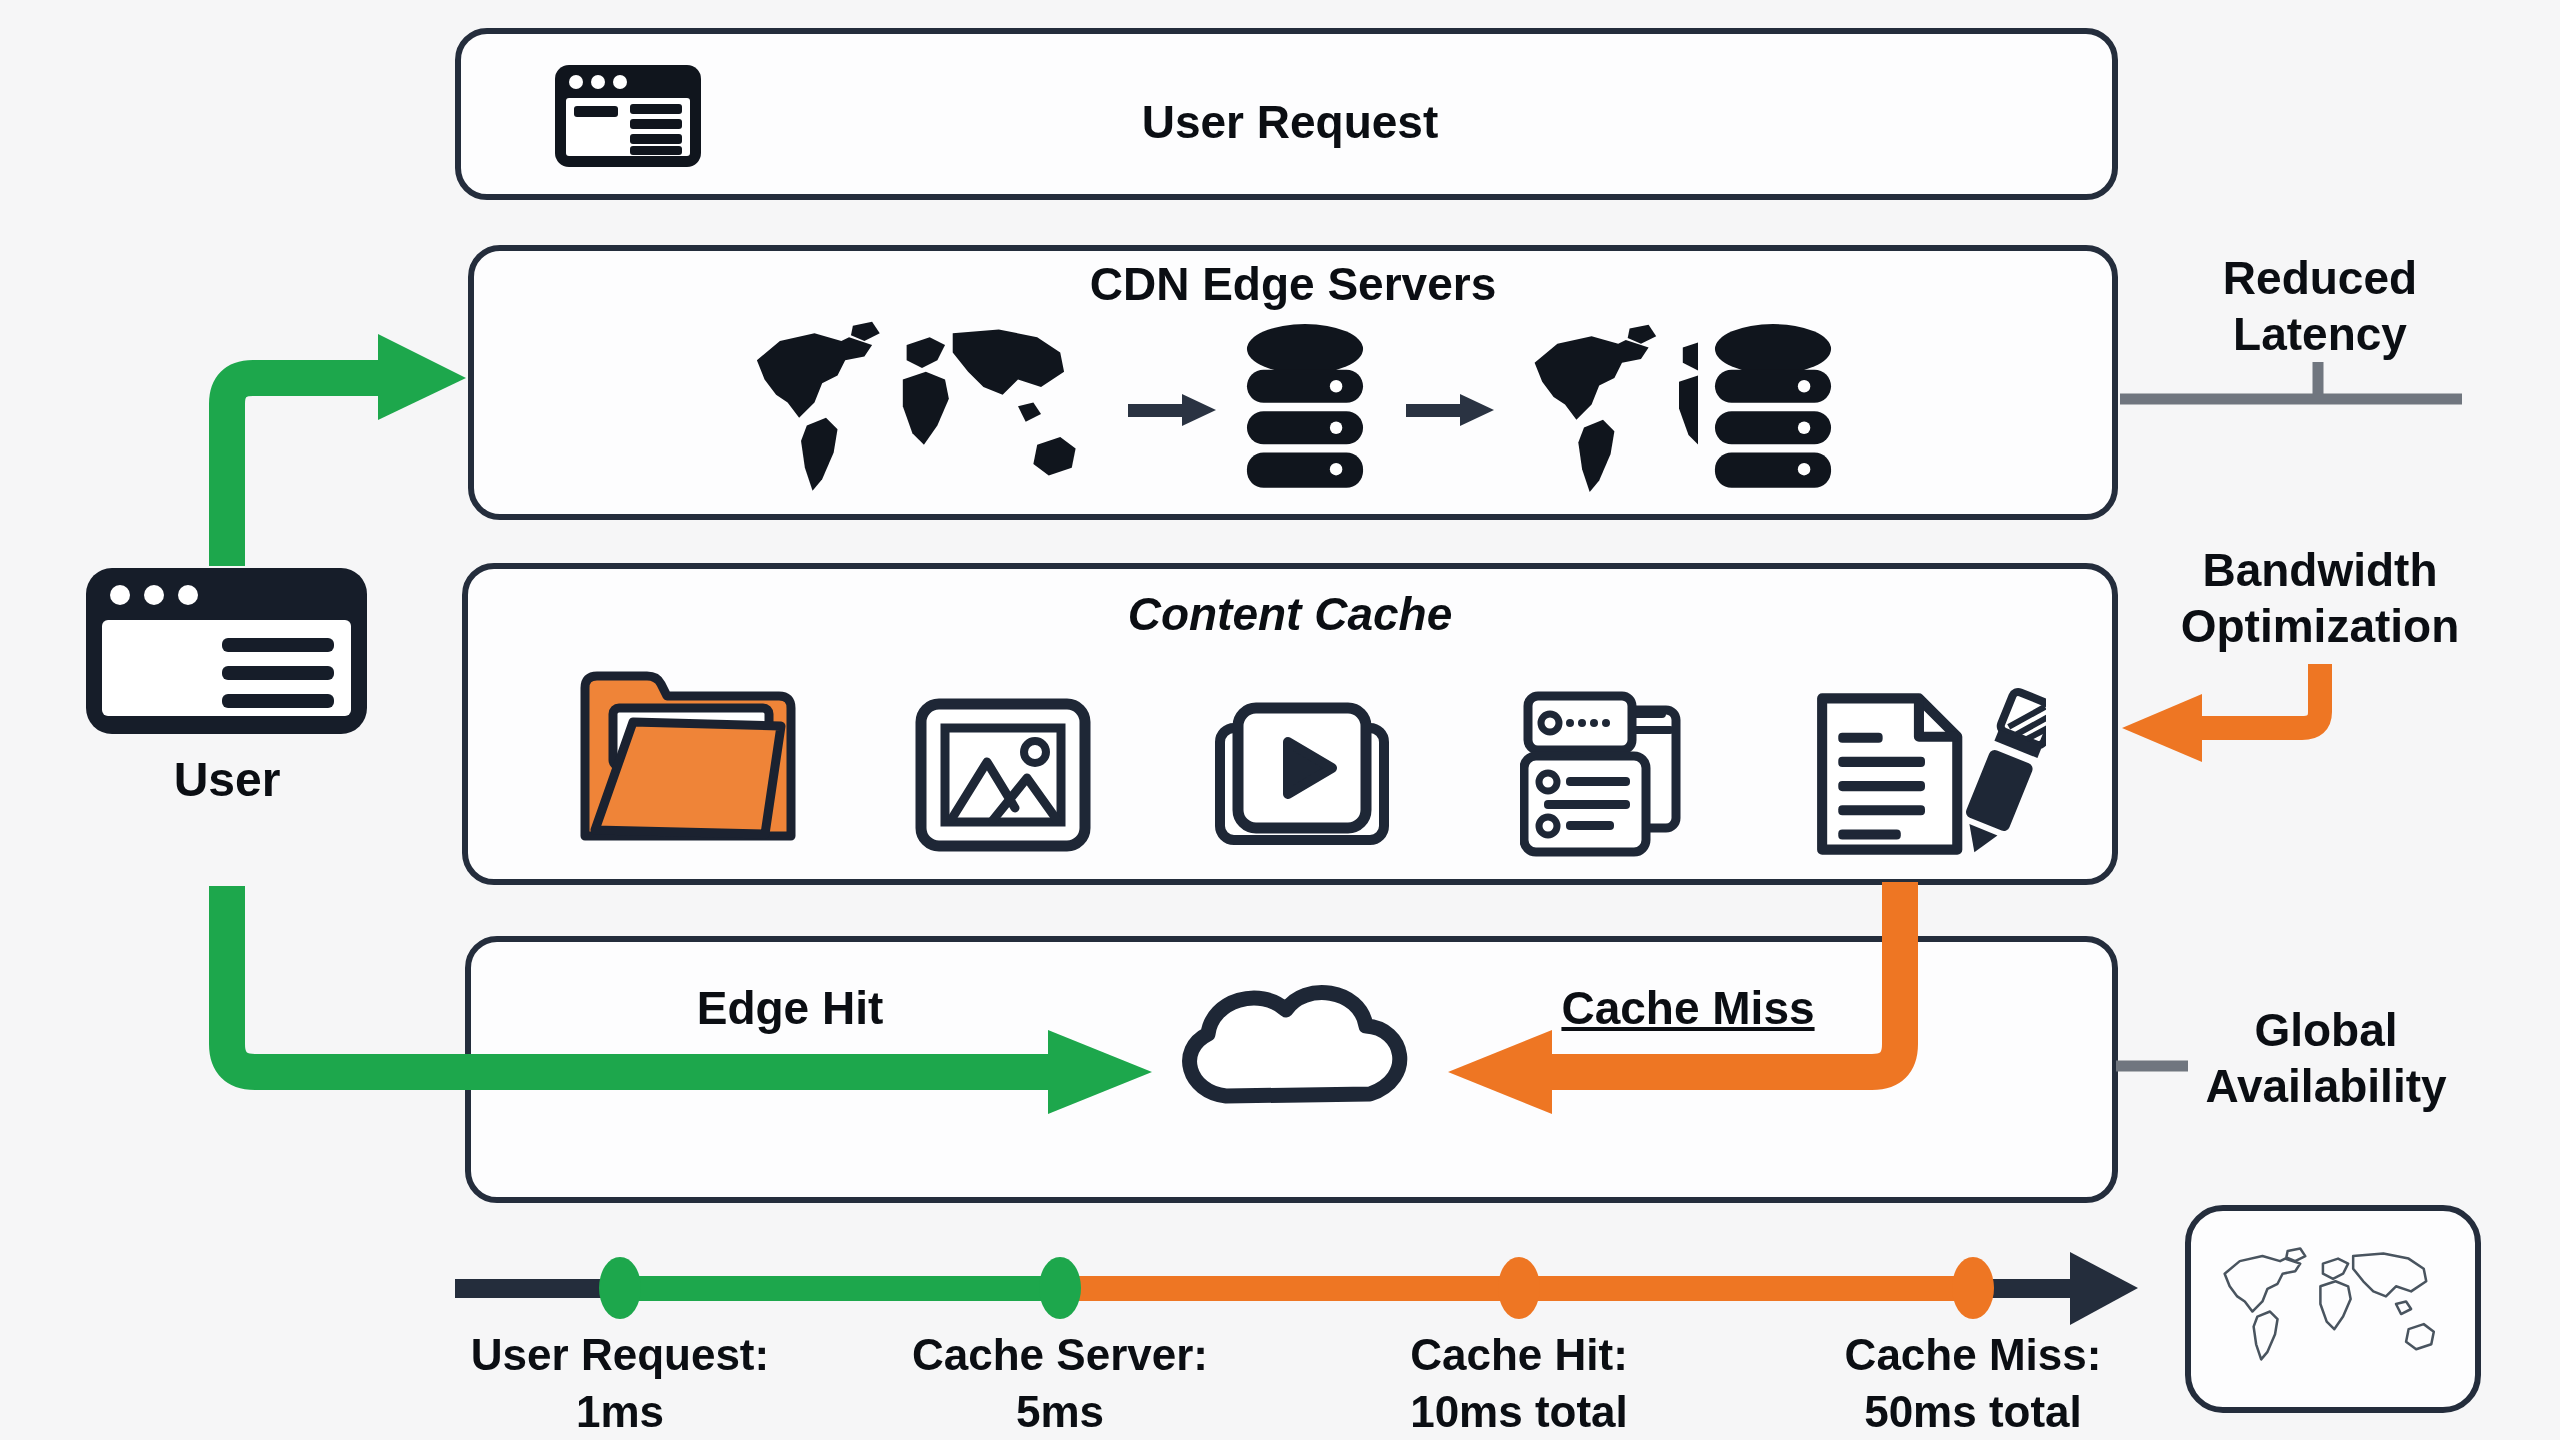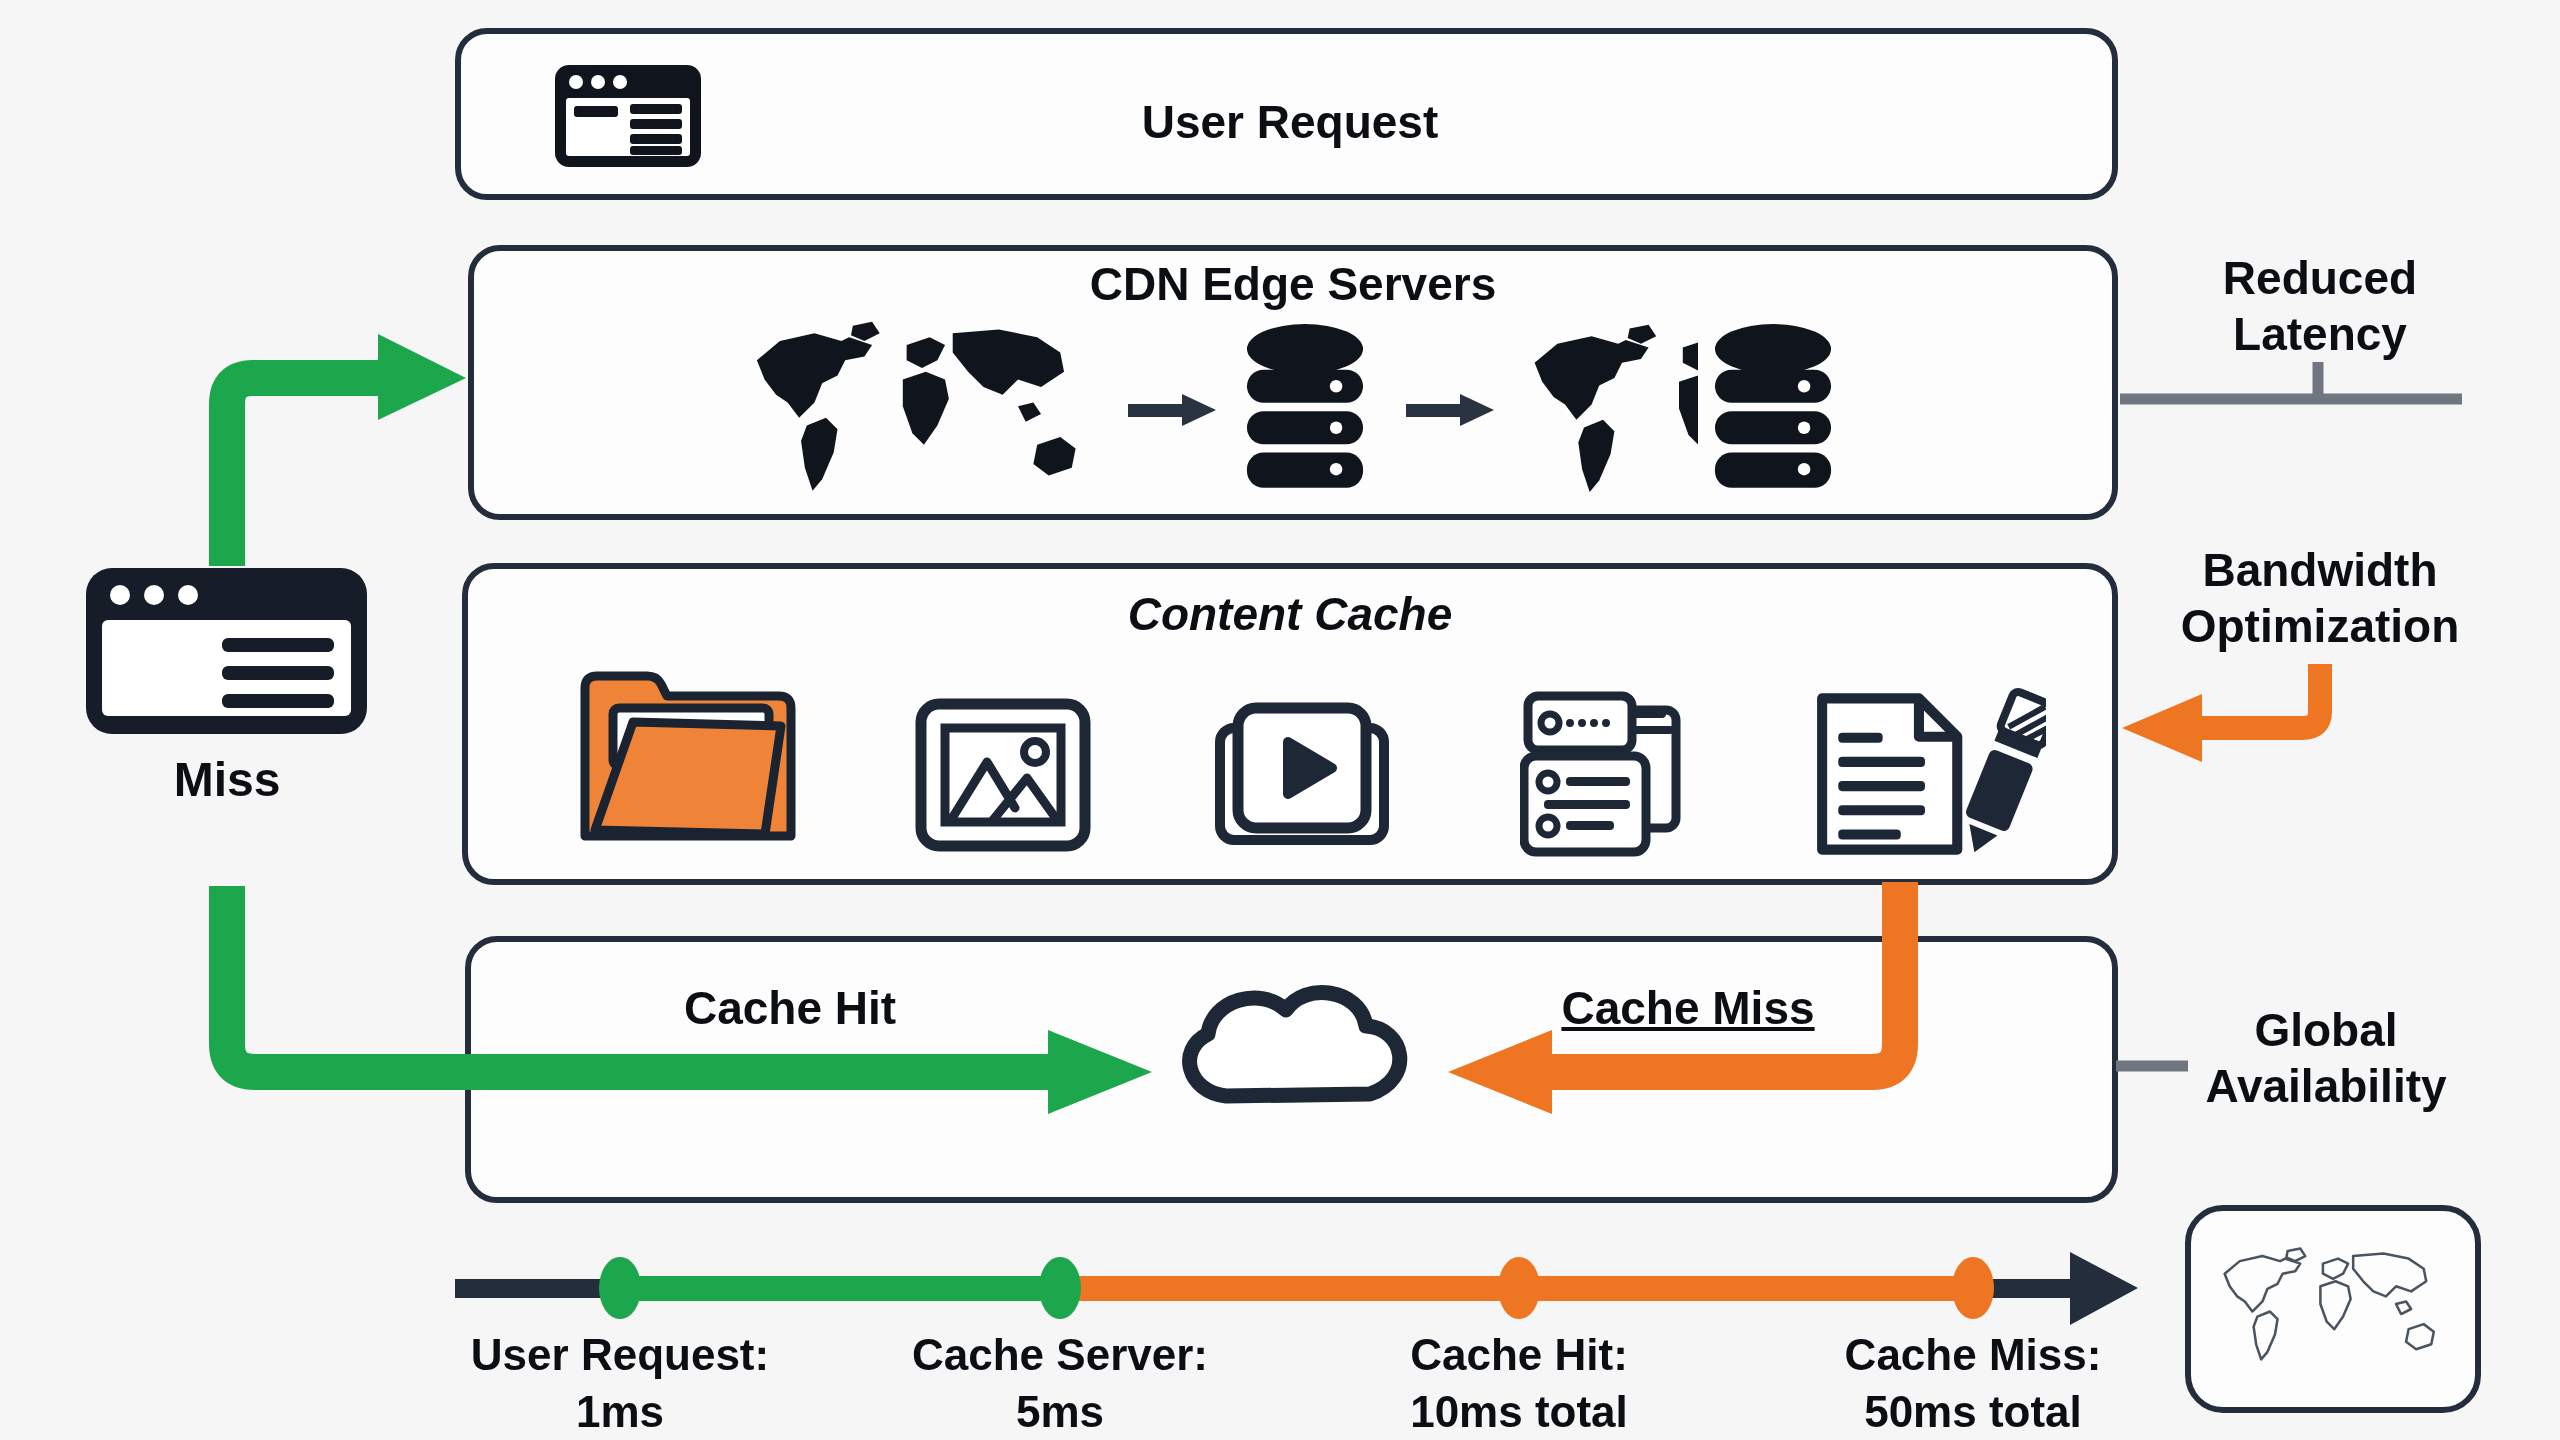--- a/index.html
+++ b/index.html
@@ -210,23 +210,23 @@
         <path d="M116 8 L140 6 L160 10 L172 18 L174 28 L162 36 L150 32 L142 40 L132 36 L124 28 L116 18 Z"></path>
         <path d="M150 46 L158 44 L162 50 L154 54 Z"></path>
         <path d="M160 66 L172 62 L180 68 L178 78 L166 82 L158 76 Z"></path>
       </g>
     </svg>
   </div>
 
   <div class="label" style="left:1290px;top:96px;">User Request</div>
   <div class="label" style="left:1293px;top:258px;">CDN Edge Servers</div>
   <div class="label" style="left:1290px;top:588px;font-style:italic;">Content Cache</div>
-  <div class="label" style="left:790px;top:982px;">Cache Hit</div>
+  <div class="label" style="left:790px;top:982px;">Edge Hit</div>
   <div class="label" style="left:1688px;top:982px;text-decoration:underline;">Cache Miss</div>
-  <div class="label" style="left:227px;top:752px;font-size:48px;">Miss</div>
+  <div class="label" style="left:227px;top:752px;font-size:48px;">User</div>
 
   <div class="label wrap" style="left:2320px;top:250px;width:360px;">Reduced Latency</div>
   <div class="label wrap" style="left:2320px;top:542px;width:400px;">Bandwidth Optimization</div>
   <div class="label wrap" style="left:2326px;top:1002px;width:380px;">Global Availability</div>
 
   <div class="tl-label" style="left:620px;top:1326px;">
     <div>User Request:</div>
     <div>1ms</div>
   </div>
   <div class="tl-label" style="left:1060px;top:1326px;">

